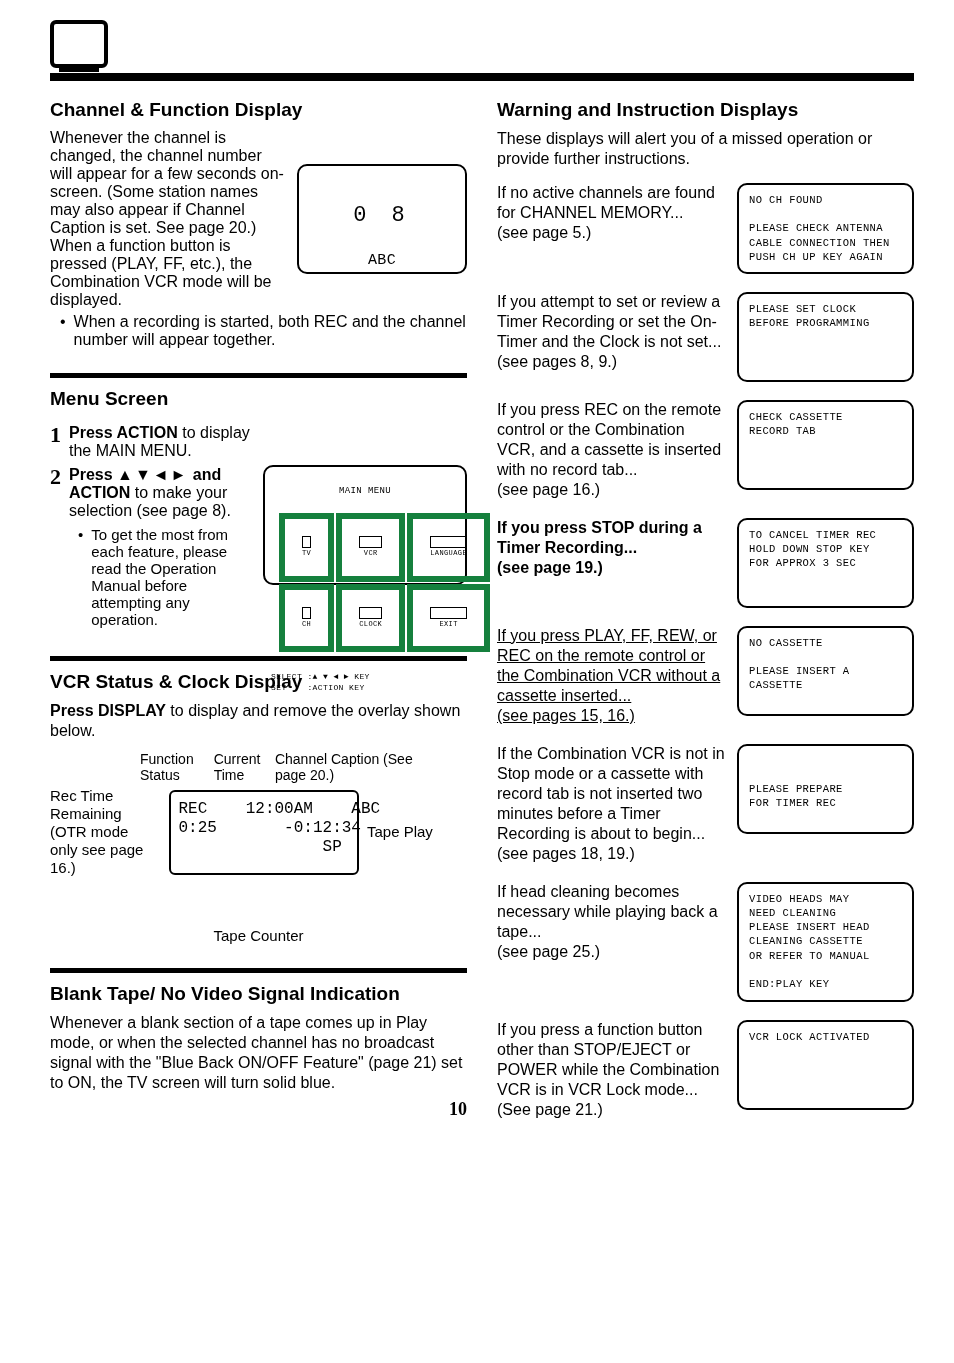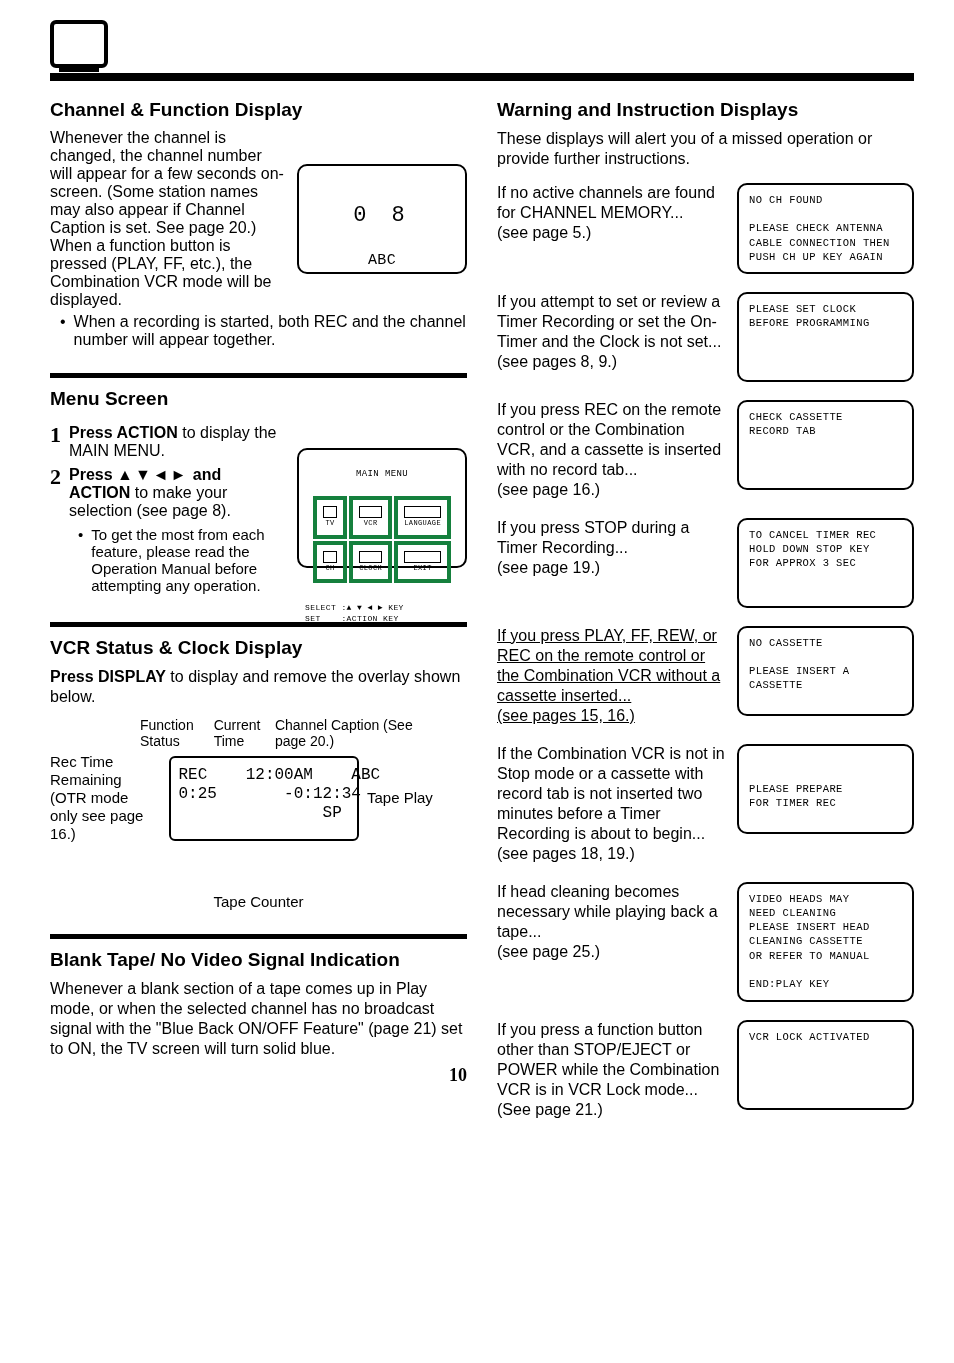--- a/index.html
+++ b/index.html
@@ -57,21 +57,21 @@
     padding: 8px 10px;
     font-family: "Courier New", monospace;
     font-size: 10.5px;
     letter-spacing: 0.4px;
     line-height: 1.35;
     white-space: pre-line;
     flex-shrink: 0;
   }
   .osd-channel { width: 170px; height: 110px; text-align: center; font-size: 15px; padding-top: 15px;}
   .osd-channel .chnum { font-size: 22px; letter-spacing: 6px; }
-  .osd-menu { width: 170px; height: 120px; text-align: center; font-size: 9px; padding:6px;}
+  .osd-menu { width: 204px; height: 120px; text-align: center; font-size: 9px; padding:6px;}
   .bullet { display: flex; gap: 8px; margin: 4px 0 4px 10px; }
   .bullet::before { content: "•"; }
   .step { display: flex; gap: 8px; margin: 6px 0; }
   .step-num { font-size: 22px; font-weight: bold; font-family: "Times New Roman", serif; line-height: 1; }
   .arrows { font-family: sans-serif; letter-spacing: 2px; }
   .warn-row { display: flex; gap: 12px; align-items: flex-start; margin-bottom: 18px; }
   .warn-text { flex: 1; font-size: 16px; line-height: 1.25; }
   .warn-box { width: 177px; min-height: 90px; }
   .warn-box.tall { min-height: 120px; }
   .page-num { font-size: 18px; font-weight: bold; font-family: "Times New Roman", serif; margin-top: 4px; text-align: right; }
@@ -94,21 +94,21 @@
   .diagram-left { width: 110px; font-size:15px; line-height:1.2;}
   .diagram-right { width: 100px; font-size:15px; line-height:1.2; text-align:left;}
   .diagram-bottom { text-align:center; margin-top: 50px; font-size:15px;}
   .menu-grid {
     display: grid;
     grid-template-columns: repeat(3, 1fr);
     gap: 2px;
     font-size: 7px;
     margin: 4px 8px;
   }
-  .menu-cell { border: 4px solid #15803d; padding: 6px; text-align:center; }
+  .menu-cell { border: 6px solid #15803d; padding: 17px; text-align:center; }
   .menu-cell .ico { display:block; height:12px; border:1px solid #000; margin-bottom:1px;}
 </style>
 </head>
 <body>
 
 <header class="page-header">
   <div class="tv-icon"></div>
 </header>
 <div class="thick-bar"></div>
 
@@ -217,21 +217,21 @@
           <div class="osd-box warn-box">PLEASE SET CLOCK
 BEFORE PROGRAMMING</div>
         </div>
         <div class="warn-row">
           <div class="warn-text" style="white-space: pre-line;">If you press REC on the remote control or the Combination VCR, and a cassette is inserted with no record tab...
 (see page 16.)</div>
           <div class="osd-box warn-box">CHECK CASSETTE
 RECORD TAB</div>
         </div>
         <div class="warn-row">
-          <div class="warn-text" style="white-space: pre-line;">If you press STOP during a Timer Recording...
+          <div class="warn-text" style="white-space: pre-line; font-weight: bold;">If you press STOP during a Timer Recording...
 (see page 19.)</div>
           <div class="osd-box warn-box">TO CANCEL TIMER REC
 HOLD DOWN STOP KEY
 FOR APPROX 3 SEC</div>
         </div>
         <div class="warn-row">
           <div class="warn-text" style="white-space: pre-line; text-decoration: underline;">If you press PLAY, FF, REW, or REC on the remote control or the Combination VCR without a cassette inserted...
 (see pages 15, 16.)</div>
           <div class="osd-box warn-box">NO CASSETTE
 

